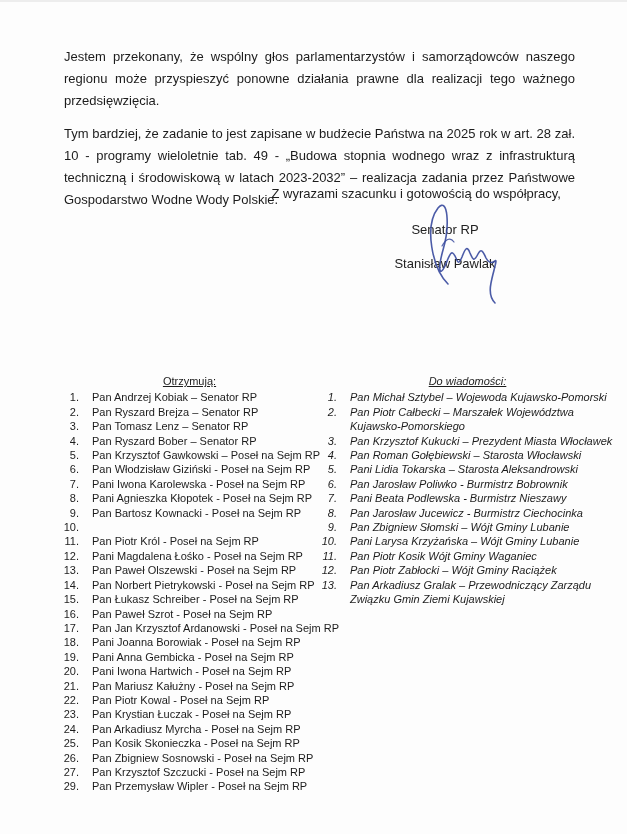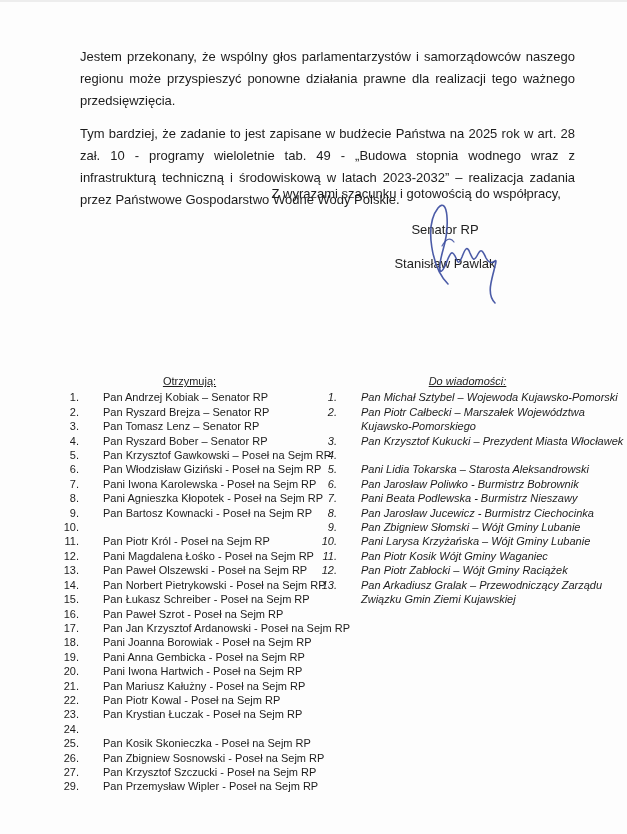--- a/index.html
+++ b/index.html
@@ -9,21 +9,21 @@
     background:#fdfdfd;
     font-family:"Liberation Sans", sans-serif;
     color:#1d1d1d;
     overflow:hidden;
   }
   .scan-edge-top {
     position:absolute; top:0; left:0; right:0; height:2px;
     background:#ededed;
   }
   .para-block {
-    position:absolute; top:46px; left:80px; right:52px;
+    position:absolute; top:46px; left:64px; right:52px;
   }
   .para-block p {
     margin:0 0 11px 0;
     font-size:13px; line-height:22px;
     text-align:justify;
     color:#1c1c1c;
   }
   .closing {
     position:absolute; top:186px; right:66px;
     font-size:13px; line-height:16px; color:#1c1c1c;
@@ -52,21 +52,21 @@
     text-decoration:underline;
     margin:0 0 2px 0;
     white-space:nowrap;
     text-align:center;
   }
   ol.dist-list { margin:0; padding:0; list-style:none; }
   ol.dist-list li { display:flex; }
   ol.dist-list .num {
     flex:none; width:17px; text-align:right;
   }
-  ol.dist-list .txt { margin-left:24px; }
+  ol.dist-list .txt { margin-left:13px; }
   ol.dist-list .txt div { white-space:nowrap; }
 </style>
 </head>
 <body>
 
 <div class="page">
 
   <div class="scan-edge-top"></div>
 
   <div class="para-block">
@@ -220,20 +220,23 @@
           </span>
         </li>
         <li>
           <span class="num">23.</span>
           <span class="txt">
             <div>Pan Krystian Łuczak - Poseł na Sejm RP</div>
           </span>
         </li>
         <li>
           <span class="num">24.</span>
+          <span class="txt">
+            <div>Pan Arkadiusz Myrcha - Poseł na Sejm RP</div>
+          </span>
         </li>
         <li>
           <span class="num">25.</span>
           <span class="txt">
             <div>Pan Kosik Skonieczka - Poseł na Sejm RP</div>
           </span>
         </li>
         <li>
           <span class="num">26.</span>
           <span class="txt">
@@ -272,20 +275,23 @@
           </span>
         </li>
         <li>
           <span class="num">3.</span>
           <span class="txt">
             <div>Pan Krzysztof Kukucki – Prezydent Miasta Włocławek</div>
           </span>
         </li>
         <li>
           <span class="num">4.</span>
+          <span class="txt">
+            <div>Pan Roman Gołębiewski – Starosta Włocławski</div>
+          </span>
         </li>
         <li>
           <span class="num">5.</span>
           <span class="txt">
             <div>Pani Lidia Tokarska – Starosta Aleksandrowski</div>
           </span>
         </li>
         <li>
           <span class="num">6.</span>
           <span class="txt">

